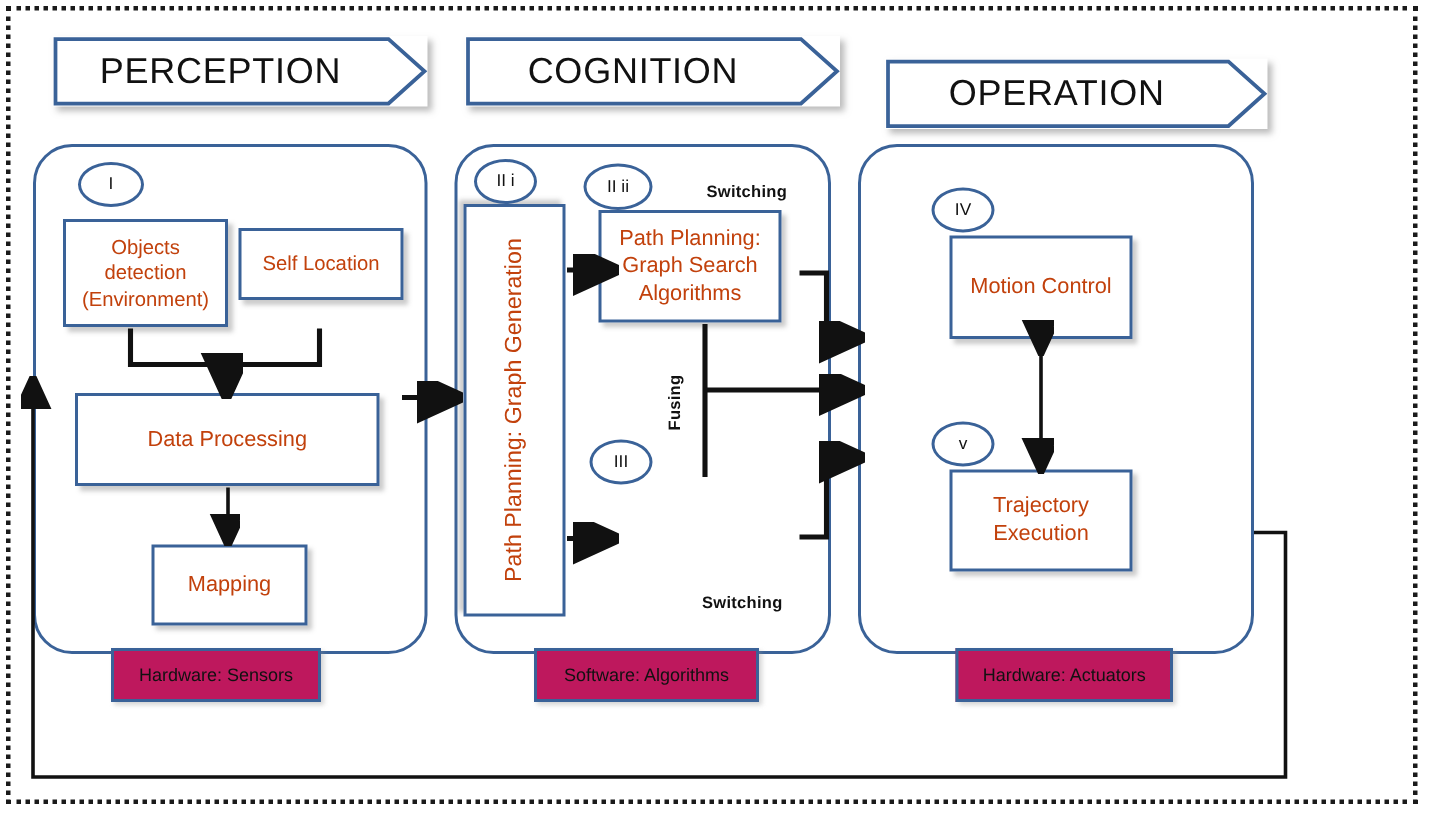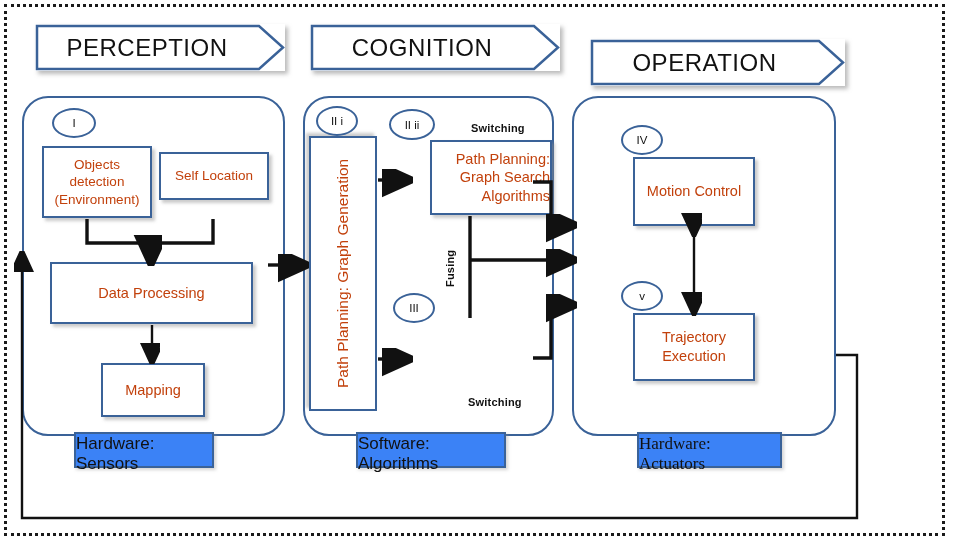--- a/index.html
+++ b/index.html
@@ -40,24 +40,24 @@
     border:2.5px solid #3a6298;box-sizing:border-box;
     display:flex;align-items:center;justify-content:center;
     text-align:center;font-size:14.5px;line-height:1.28;color:#c2410c;
     box-shadow:3px 3px 3px rgba(140,140,140,.45);
   }
   .box.small{font-size:13.5px;}
   .box.vert{writing-mode:vertical-rl;transform:rotate(180deg);font-size:15.5px;}
 
   
   .tag{
-    position:absolute;background:#3b82f6;
+    position:absolute;background:#be185d;
     border:2.5px solid #3a6298;box-sizing:border-box;
-    display:flex;align-items:flex-start;justify-content:center;
-    font-size:17px;color:#111;
+    display:flex;align-items:center;justify-content:center;
+    font-size:12px;color:#111;
     box-shadow:2px 2px 3px rgba(150,150,150,.4);
   }
 
   
   .bubble{
     position:absolute;background:#fff;
     border:2px solid #3a6298;border-radius:50%;
     display:flex;align-items:center;justify-content:center;
     font-size:11.5px;color:#111;z-index:5;box-sizing:border-box;
   }
@@ -141,21 +141,21 @@
   </div>
 
   <div class="bubble" style="left:393px;top:293px;width:42px;height:30px;">
     <span>III</span>
   </div>
 
   <div class="box vert" style="left:309px;top:136px;width:68px;height:275px;">
     <span>Path Planning: Graph Generation</span>
   </div>
 
-  <div class="box" style="left:430px;top:140px;width:122px;height:75px;text-align:right;">
+  <div class="box" style="left:399px;top:140px;width:122px;height:75px;">
     <span>Path Planning: Graph Search Algorithms</span>
   </div>
 
 
   <div class="tag" style="left:356px;top:432px;width:150px;height:36px;">
     <span>Software: Algorithms</span>
   </div>
 
   <div class="bubble" style="left:621px;top:125px;width:42px;height:30px;">
     <span>IV</span>
@@ -166,21 +166,21 @@
   </div>
 
   <div class="box" style="left:633px;top:157px;width:122px;height:69px;">
     <span>Motion Control</span>
   </div>
 
   <div class="box" style="left:633px;top:313px;width:122px;height:68px;">
     <span>Trajectory Execution</span>
   </div>
 
-  <div class="tag" style="left:637px;top:432px;width:145px;height:36px;font-family:Liberation Serif, serif;">
+  <div class="tag" style="left:637px;top:432px;width:145px;height:36px;">
     <span>Hardware: Actuators</span>
   </div>
 
   <div class="clabel" style="left:471px;top:122px;">
     <span>Switching</span>
   </div>
 
   <div class="clabel rot" style="left:444px;top:287px;">
     <span>Fusing</span>
   </div>

